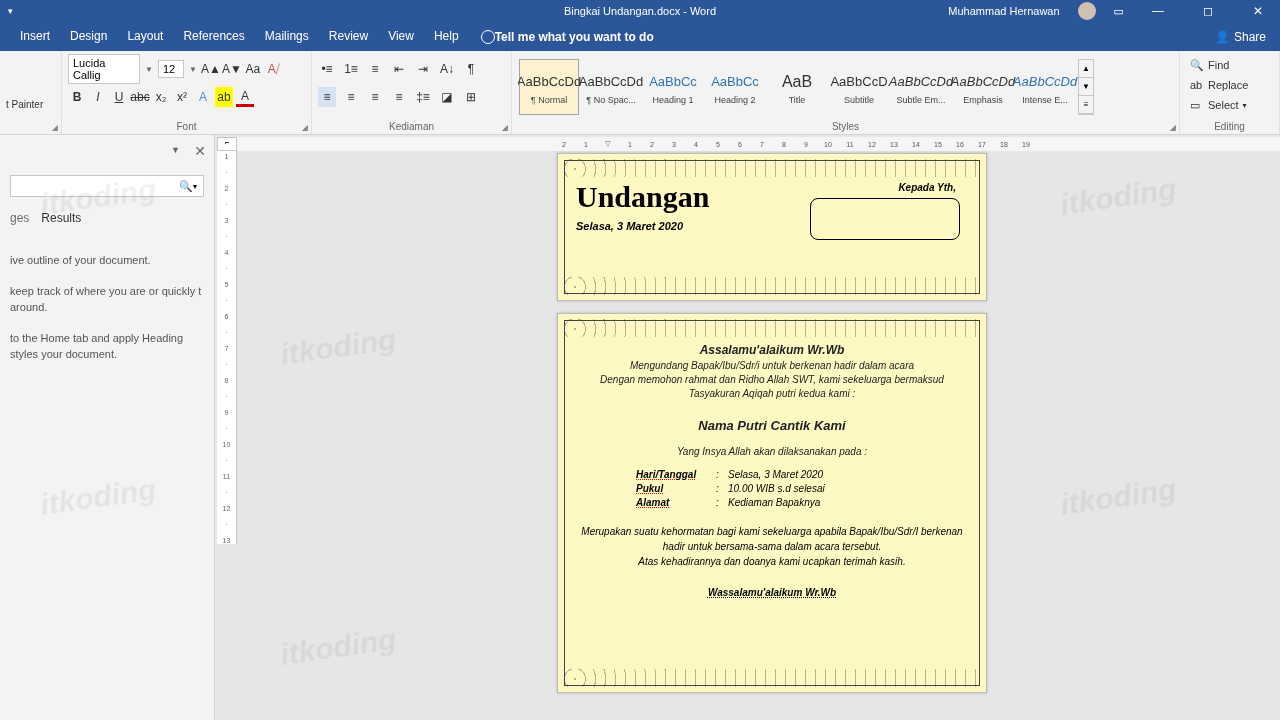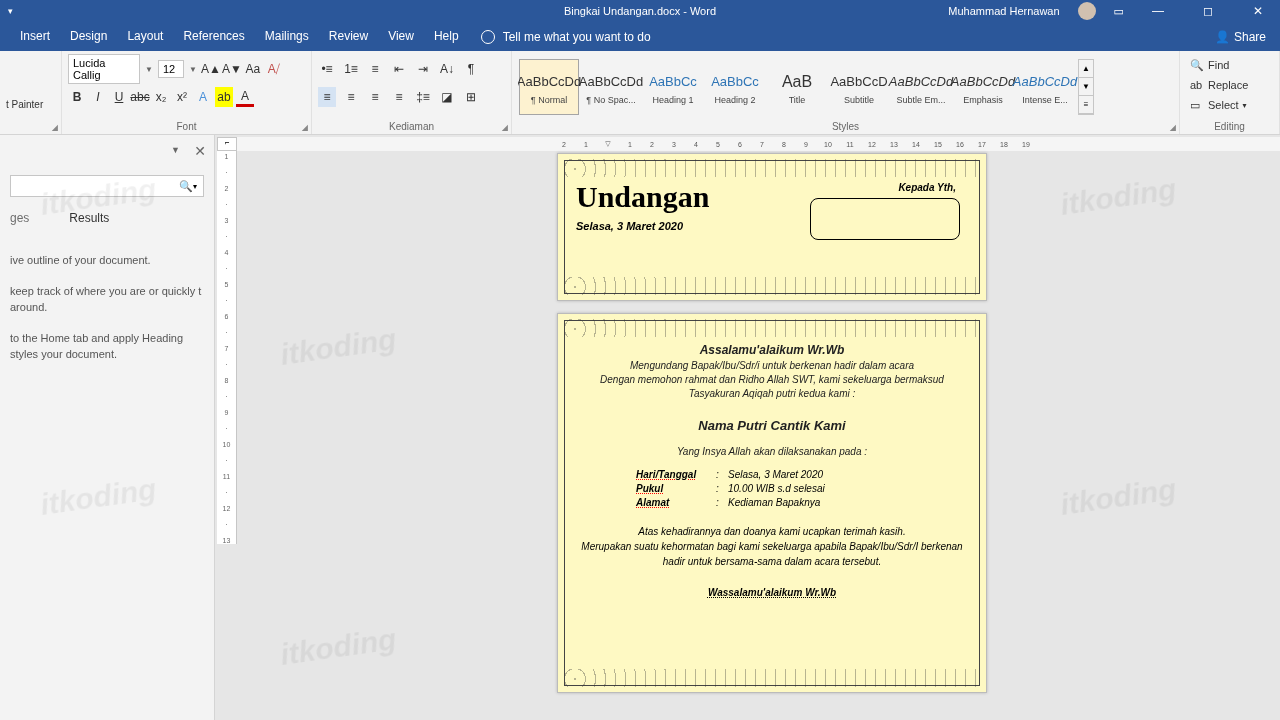--- a/index.html
+++ b/index.html
@@ -7,21 +7,21 @@
 
 .titlebar { height: 22px; background: #2b579a; color: #fff; display: flex; align-items: center; font-size: 11px; position: relative; }
 .titlebar .qat { width: 60px; display: flex; align-items: center; padding-left: 8px; gap: 6px; }
 .titlebar .title-center { position: absolute; left: 50%; transform: translateX(-50%); }
 .titlebar .right { margin-left: auto; display: flex; align-items: center; gap: 18px; padding-right: 6px; }
 .titlebar .avatar { width: 18px; height: 18px; border-radius: 50%; background: #d0c0b0; display: inline-block; }
 .titlebar .winbtn { width: 32px; text-align: center; font-size: 12px; }
 
 .menubar { height: 29px; background: #2b579a; color: #fff; display: flex; align-items: center; padding-left: 10px; gap: 0; font-size: 12px; }
 .menubar .tab { padding: 0 10px; height: 29px; line-height: 29px; cursor: pointer; }
-.menubar .tell { display: flex; align-items: flex-start; gap: 8px; margin-left: 12px; }
+.menubar .tell { display: flex; align-items: flex-start; margin-left: 12px; font-weight: bold; }
 .menubar .bulb { width: 14px; height: 14px; border: 1.2px solid #fff; border-radius: 50%; position: relative; }
 .menubar .share { margin-left: auto; display: flex; align-items: center; gap: 4px; padding-right: 14px; }
 
 .ribbon { height: 84px; background: #f3f3f3; border-bottom: 1px solid #d4d4d4; display: flex; }
 .group { border-right: 1px solid #e1e1e1; padding: 4px 6px 0 6px; display: flex; flex-direction: column; position: relative; }
 .group-label { font-size: 10px; color: #666; text-align: center; position: absolute; bottom: 2px; left: 0; right: 0; }
 .group-dlg { position: absolute; bottom: 2px; right: 3px; font-size: 8px; color: #888; }
 
 .clipboard { width: 62px; }
 .clipboard .btn { font-size: 10px; color: #333; margin-top: 44px; text-align: left; }
@@ -51,21 +51,21 @@
 
 .editgrp { width: 100px; }
 .editgrp .erow { display: flex; align-items: center; gap: 4px; font-size: 11px; height: 20px; color: #333; padding-left: 4px;}
 .editgrp .eicon { font-size: 11px; width: 14px; }
 
 .workspace { display: flex; height: 585px; background: #e6e6e6; }
 .navpane { width: 215px; background: #f3f3f3; border-right: 1px solid #d4d4d4; padding: 10px 10px; position: relative; }
 .navpane .close { position: absolute; right: 8px; top: 8px; font-size: 14px; color: #666; }
 .navpane .drop { position: absolute; right: 34px; top: 10px; font-size: 9px; color: #666; }
 .navpane .search { margin-top: 30px; border: 1px solid #c6c6c6; background: #fff; height: 22px; display: flex; align-items: center; justify-content: flex-end; padding-right: 6px; font-size: 11px; }
-.navpane .tabs { display: flex; gap: 40px; margin-top: 14px; font-size: 12px; color: #333; }
+.navpane .tabs { display: flex; gap: 12px; margin-top: 14px; font-size: 12px; color: #333; }
 .navpane .tabs span:first-child { opacity: .7; }
 .navpane .body { margin-top: 28px; font-size: 11px; color: #555; line-height: 1.4; }
 .navpane .body p { margin-bottom: 16px; }
 
 .rulercorner { width: 20px; height: 14px; background: #fff; border: 1px solid #c6c6c6; margin: 2px 0 0 2px; font-size: 8px; text-align: center; }
 .vruler { width: 20px; background: #fff; border-right: 1px solid #c6c6c6; margin-left: 2px; font-size: 7px; color: #666; padding-top: 2px; text-align: center; display:flex; flex-direction:column; gap:9px; }
 .hruler { height: 14px; background: #f5f5f5; margin-top: 2px; font-size: 7px; color: #555; display: flex; align-items: center; padding-left: 316px; letter-spacing: 0; white-space: nowrap; }
 .hruler .seg { width: 22px; text-align: center; }
 
 .canvas { flex: 1; overflow: hidden; position: relative; }
@@ -373,22 +373,22 @@
               <span class="c">:</span>
               <span>10.00 WIB s.d selesai</span>
             </div>
           <div class="drow">
               <span class="k">Alamat</span>
               <span class="c">:</span>
               <span>Kediaman Bapaknya</span>
             </div>
         </div>
         <div class="closing">
+          <div>Merupakan suatu kehormatan bagi kami sekeluarga apabila Bapak/Ibu/Sdr/I berkenan hadir untuk bersama-sama dalam acara tersebut.</div>
           <div>Atas kehadirannya dan doanya kami ucapkan terimah kasih.</div>
-          <div>Merupakan suatu kehormatan bagi kami sekeluarga apabila Bapak/Ibu/Sdr/I berkenan hadir untuk bersama-sama dalam acara tersebut.</div>
         </div>
         <div class="closing" style="font-weight:bold;text-decoration:underline dotted">Wassalamu'alaikum Wr.Wb</div>
       </div>
     </div>
   </div>
 </div>
 
 <div class="wm" style="left:40px;top:180px">itkoding</div>
 <div class="wm" style="left:280px;top:330px">itkoding</div>
 <div class="wm" style="left:40px;top:480px">itkoding</div>

